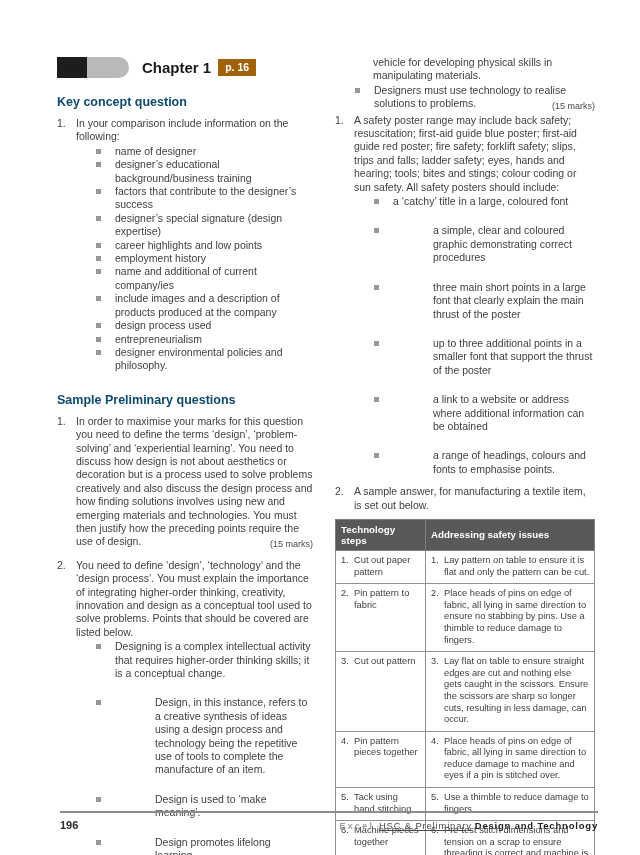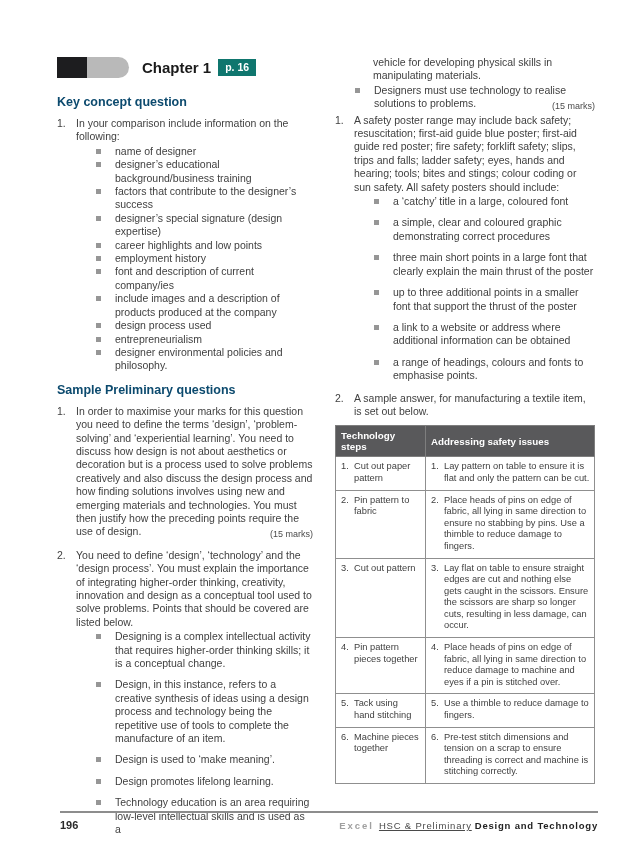--- a/index.html
+++ b/index.html
@@ -9,33 +9,33 @@
   .col { position:absolute; top:56px; }
   .col.left  { left:57px;  width:256px; }
   .col.right { left:335px; width:260px; }
 
   
   .chap { display:flex; align-items:center; height:22px; margin-bottom:17px; }
   .orn { position:relative; width:72px; height:21px; flex:none; }
   .orn-g { position:absolute; left:14px; top:0; width:58px; height:21px; background:#b9b9b9; border-radius:11px; }
   .orn-b { position:absolute; left:0; top:0; width:30px; height:21px; background:#1d1d1f; }
   .chap-title { font-size:15px; font-weight:bold; color:#1a1a1a; margin-left:13px; white-space:nowrap; }
-  .badge { background:#0f766e; color:#fff; font-size:10.5px; font-weight:bold; padding:2px 7px 3px; margin-left:7px; white-space:nowrap; }
+  .badge { background:#a16207; color:#fff; font-size:10.5px; font-weight:bold; padding:2px 7px 3px; margin-left:7px; white-space:nowrap; }
 
   .sec-h { font-size:12.5px; font-weight:bold; color:#0c4a6e; margin-bottom:8px; }
-  .mt { margin-top:10px; }
+  .mt { margin-top:20px; }
 
   .p { font-size:10.5px; line-height:13.4px; }
   .item { display:flex; margin-bottom:7px; }
   .num { width:19px; flex:none; font-size:10.5px; line-height:13.4px; }
   .body { flex:1; min-width:0; }
 
   .bullets { margin-top:1px; }
   .bullet { display:flex; }
-  .bullets.gap .bullet + .bullet { margin-top:8px; }
+  .bullets.gap .bullet + .bullet { margin-top:16px;gap:40px; }
   .sq { flex:none; width:5px; height:5px; background:#969696; margin:4px 0 0 20px; }
   .bt { flex:1; font-size:10.5px; line-height:13.4px; padding-left:14px; }
 
   .marks { float:right; font-size:9px; color:#4a4a4a; padding-top:3px; }
 
   .cont { padding-left:38px; margin-bottom:1px; }
 
   
   table.safety { width:100%; border-collapse:collapse; margin-top:6px; }
   table.safety th { background:#59595b; color:#ffffff; font-size:9.8px; text-align:left; padding:4px 5px; border:1px solid #7e7e7e; }
@@ -97,21 +97,21 @@
           <div class="bullet">
               <span class="sq"></span>
               <span class="bt">career highlights and low points</span>
             </div>
           <div class="bullet">
               <span class="sq"></span>
               <span class="bt">employment history</span>
             </div>
           <div class="bullet">
               <span class="sq"></span>
-              <span class="bt">font and description of current company/ies</span>
+              <span class="bt">name and additional of current company/ies</span>
             </div>
           <div class="bullet">
               <span class="sq"></span>
               <span class="bt">include images and a description of products produced at the company</span>
             </div>
           <div class="bullet">
               <span class="sq"></span>
               <span class="bt">design process used</span>
             </div>
           <div class="bullet">

